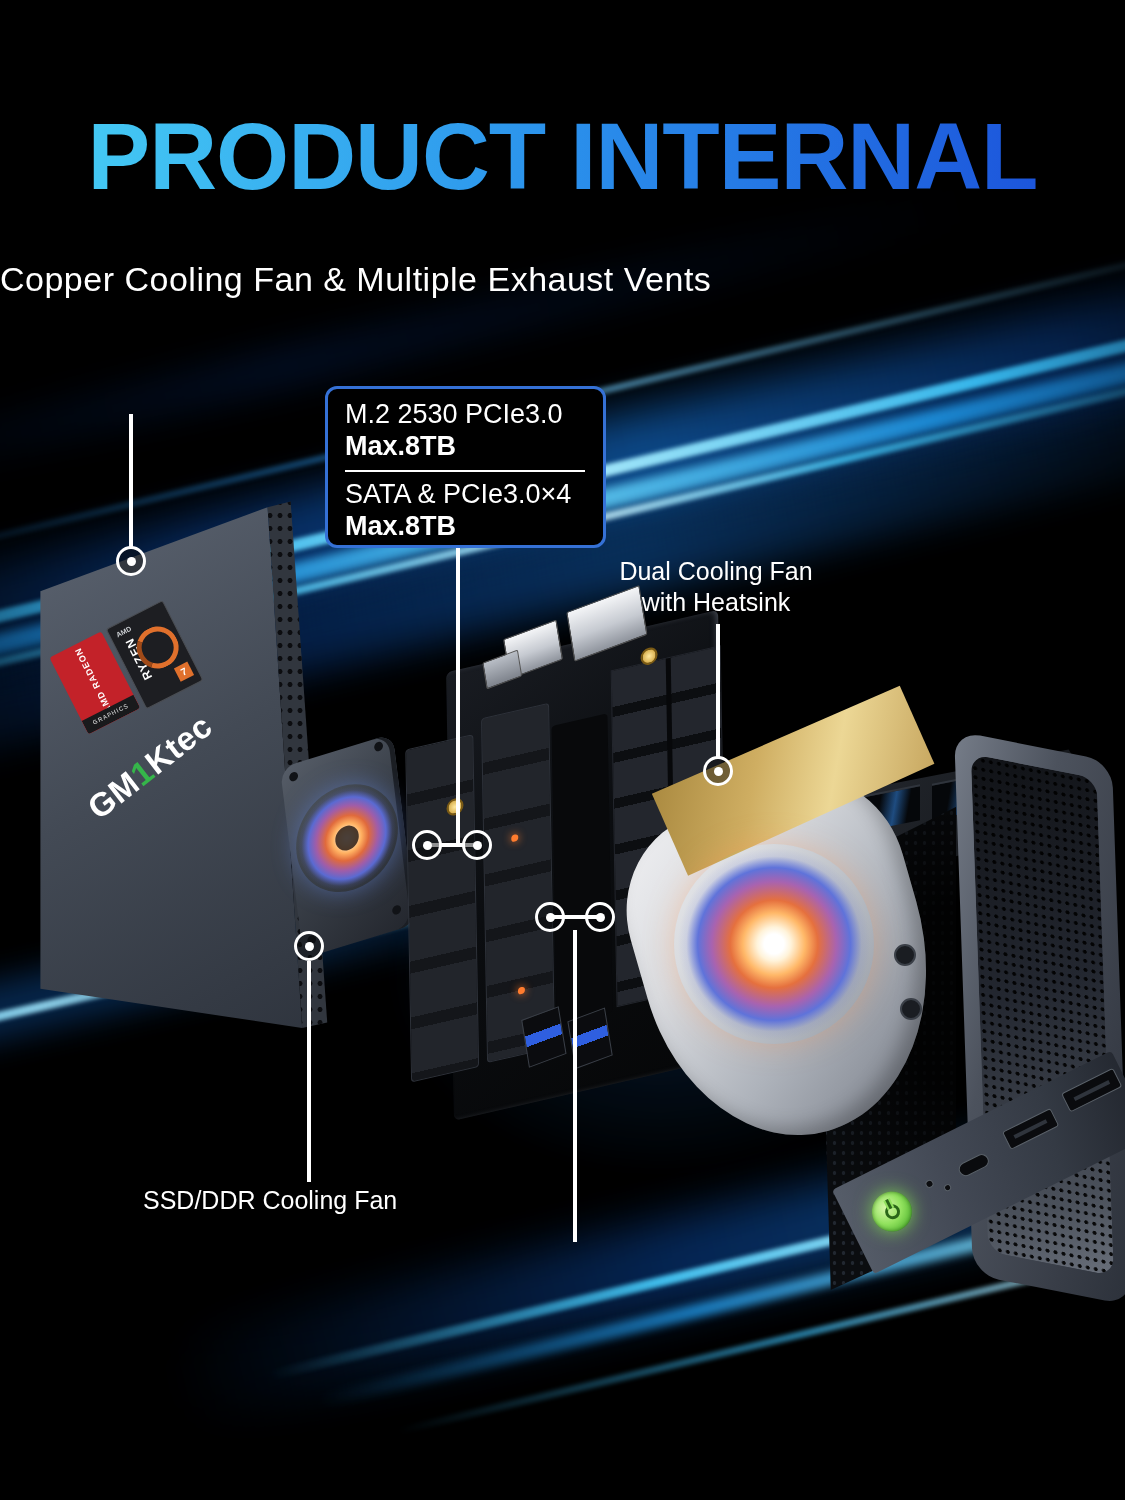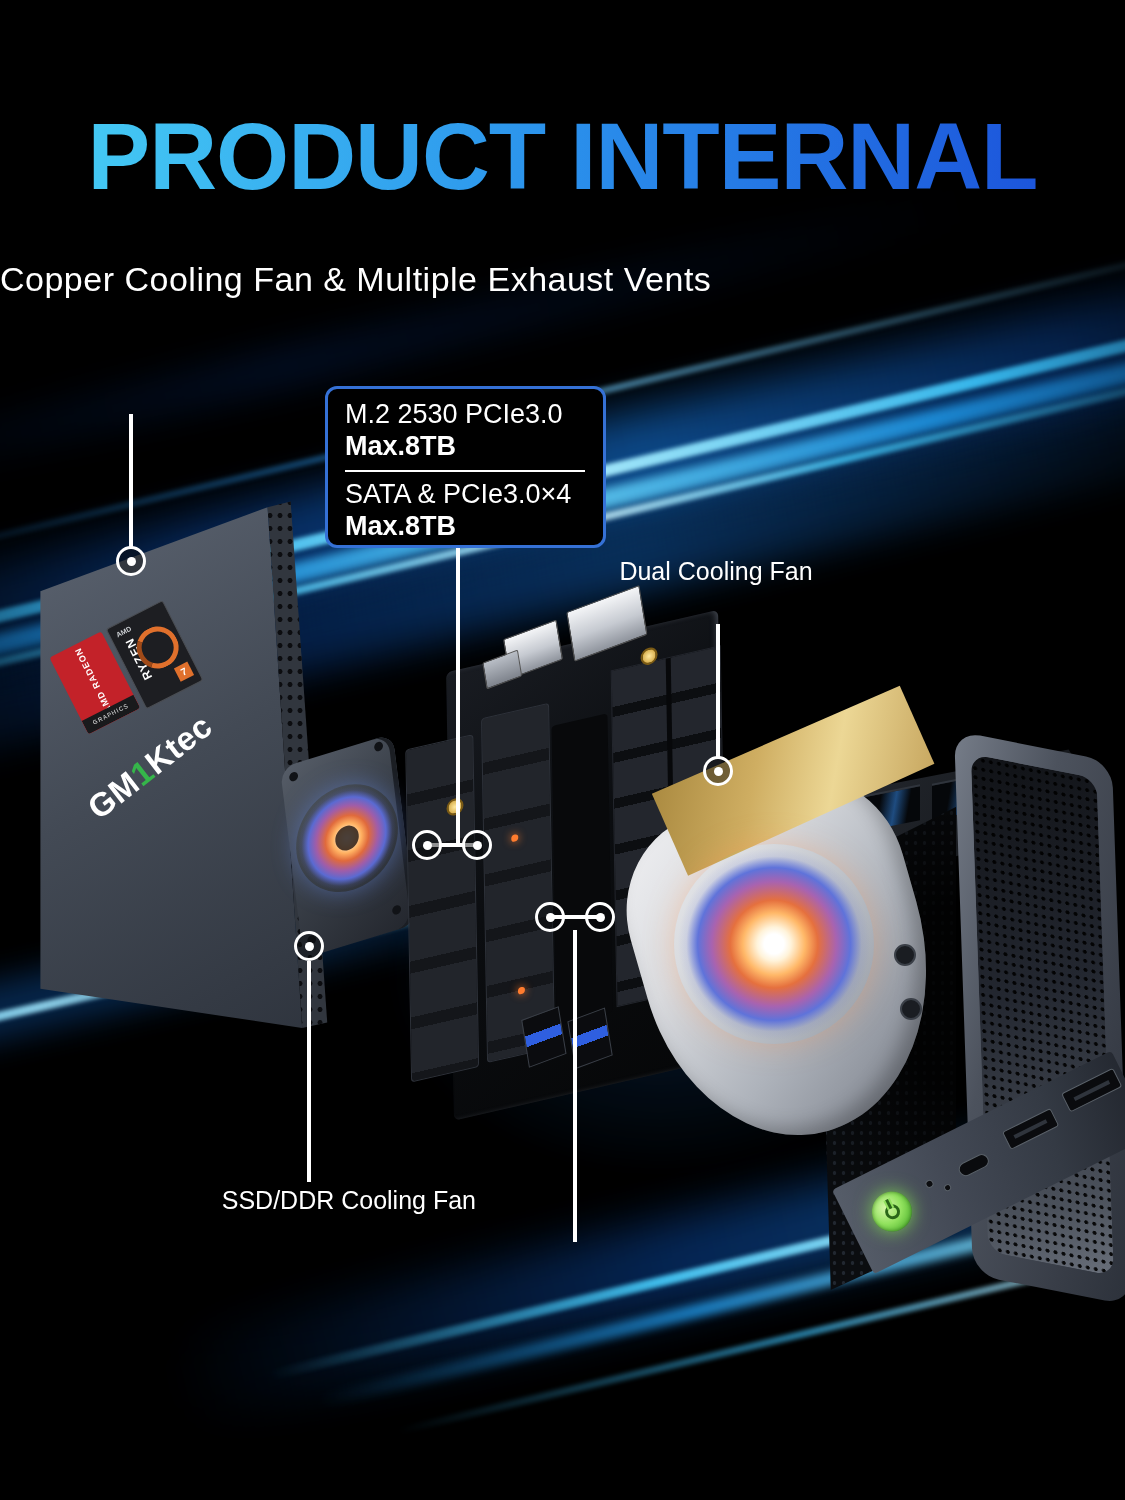--- a/index.html
+++ b/index.html
@@ -279,26 +279,27 @@
     <div>SATA &amp; PCIe3.0×4</div>
     <div class="bold">Max.8TB</div>
   </div>
   <div class="lead" style="left:456px;top:548px;width:4px;height:297px"></div>
   <div class="lead" style="left:427px;top:843px;width:50px;height:4px"></div>
   <div class="marker" style="left:412px;top:830px"></div>
   <div class="marker" style="left:462px;top:830px"></div>
 
   <div class="label" style="left:566px;top:556px;width:300px;text-align:center;line-height:1.22">
     <div>Dual Cooling Fan</div>
+    <div>with Heatsink</div>
   </div>
   <div class="lead" style="left:716px;top:624px;width:4px;height:133px"></div>
   <div class="marker" style="left:703px;top:756px"></div>
 
   <div class="marker" style="left:294px;top:931px"></div>
   <div class="lead" style="left:307px;top:961px;width:4px;height:221px"></div>
-  <div class="label" style="left:176px;top:1186px;width:300px;text-align:right">SSD/DDR Cooling Fan</div>
+  <div class="label" style="left:143px;top:1186px;width:300px;text-align:left">SSD/DDR Cooling Fan</div>
 
   <div class="marker" style="left:535px;top:902px"></div>
   <div class="marker" style="left:585px;top:902px"></div>
   <div class="lead" style="left:550px;top:915px;width:50px;height:4px"></div>
   <div class="lead" style="left:573px;top:930px;width:4px;height:312px"></div>
 
 </div>
 
 </body></html>

